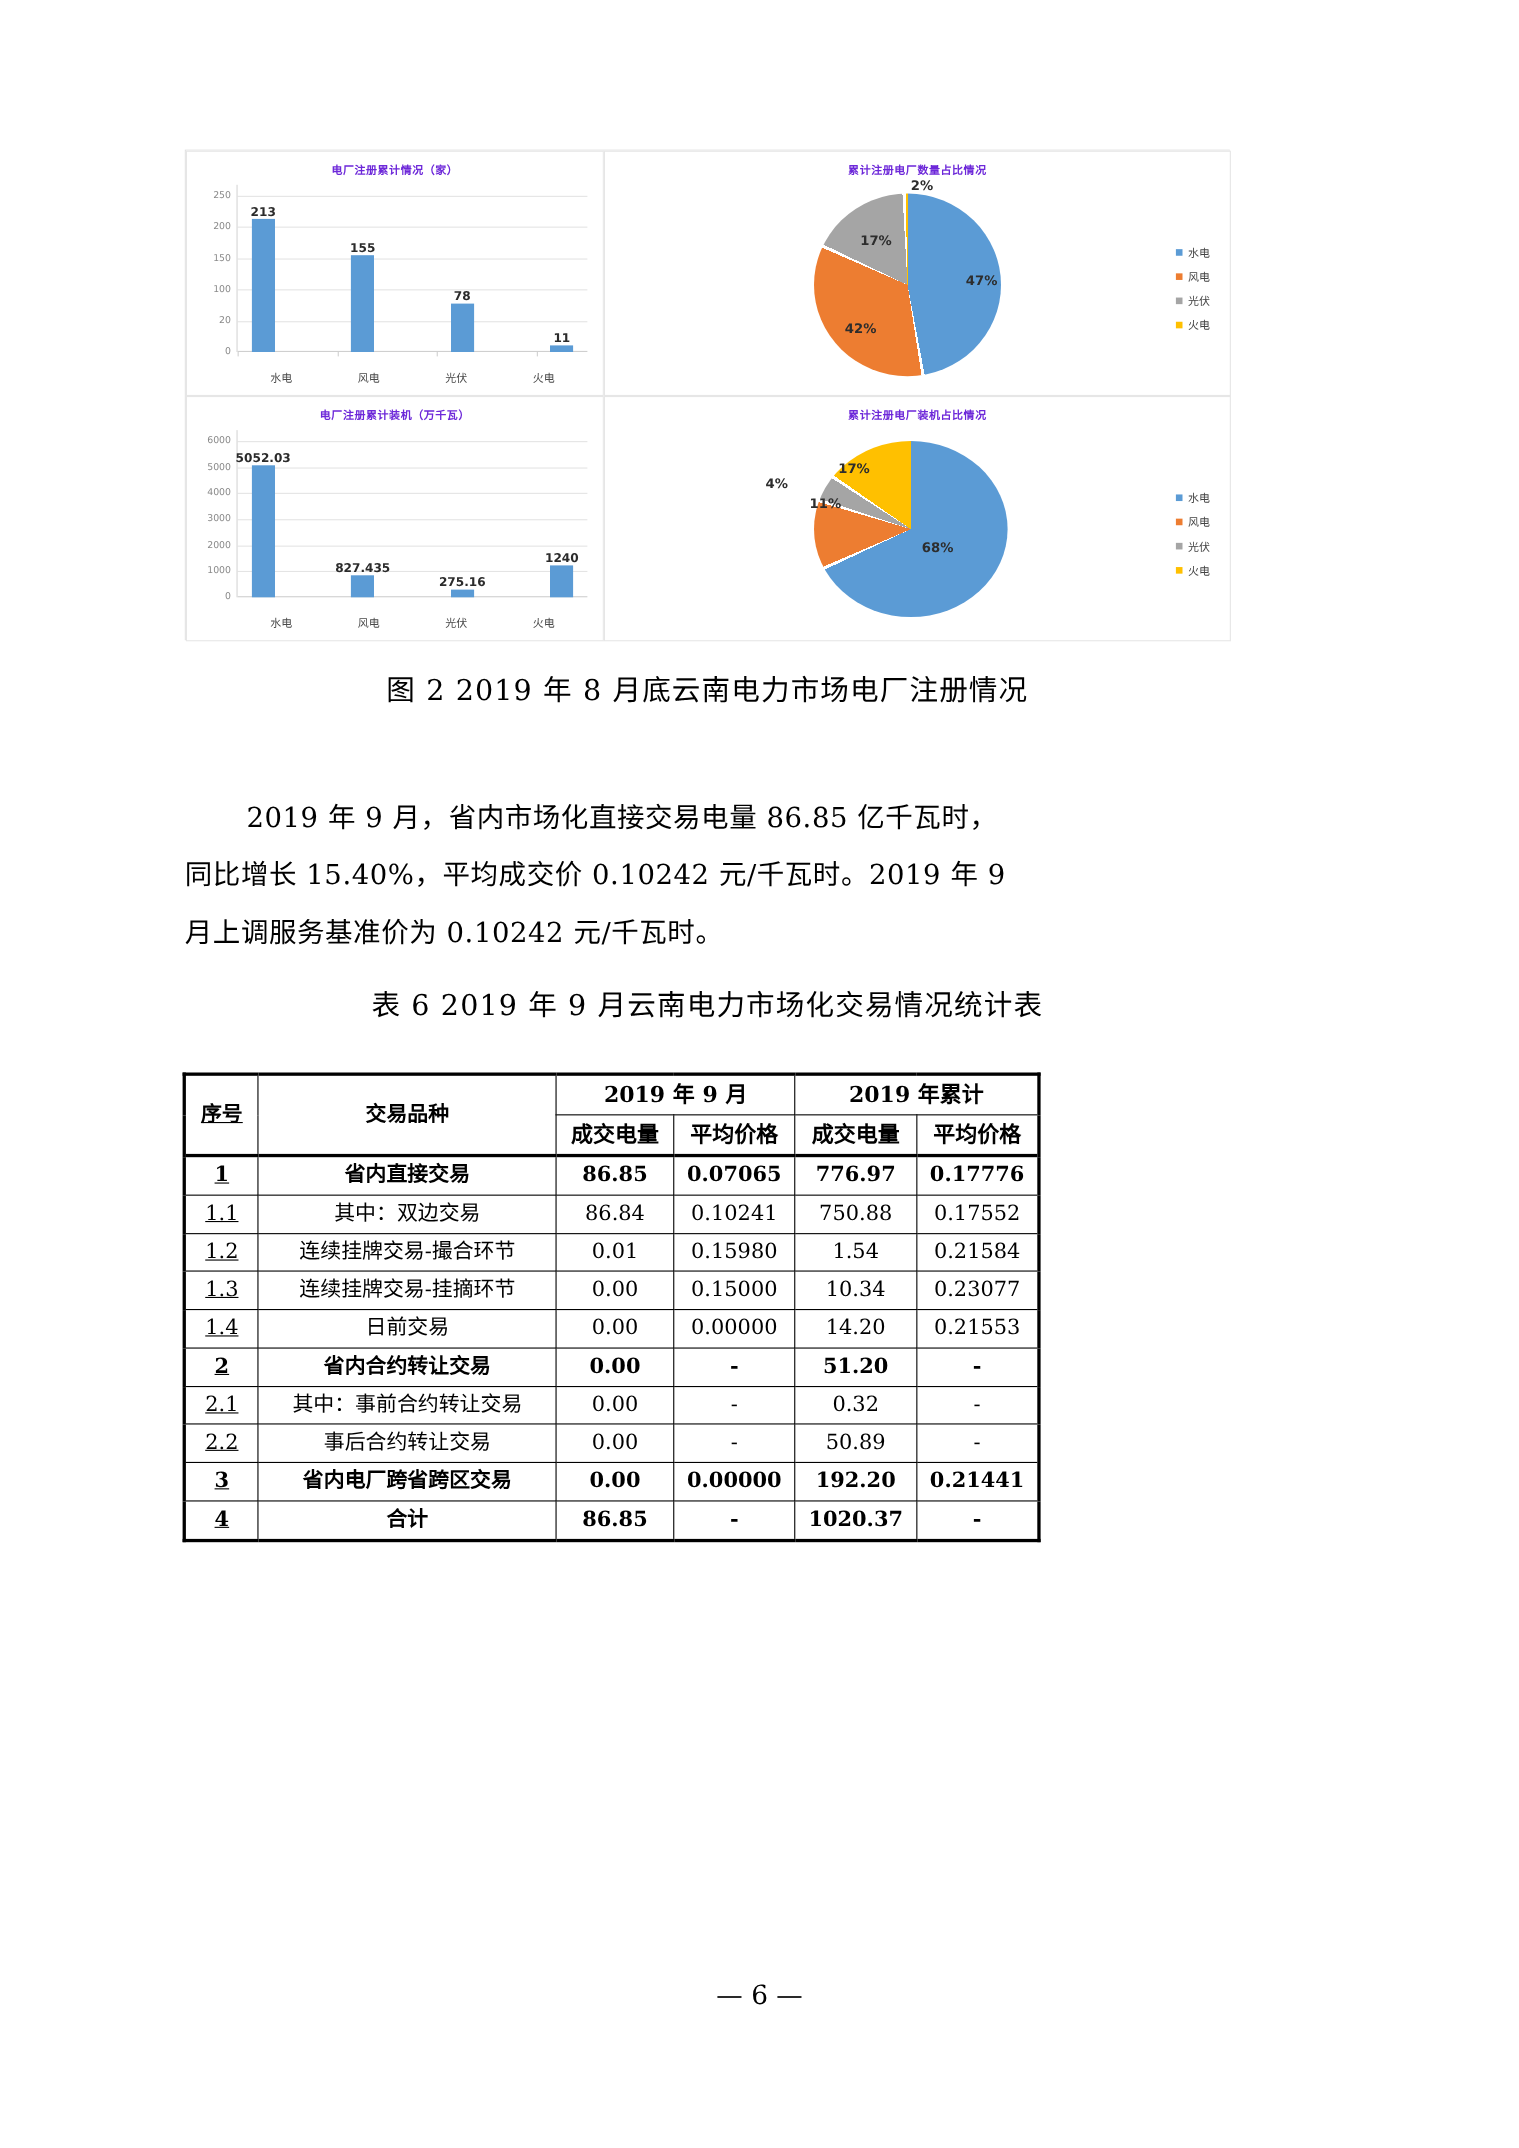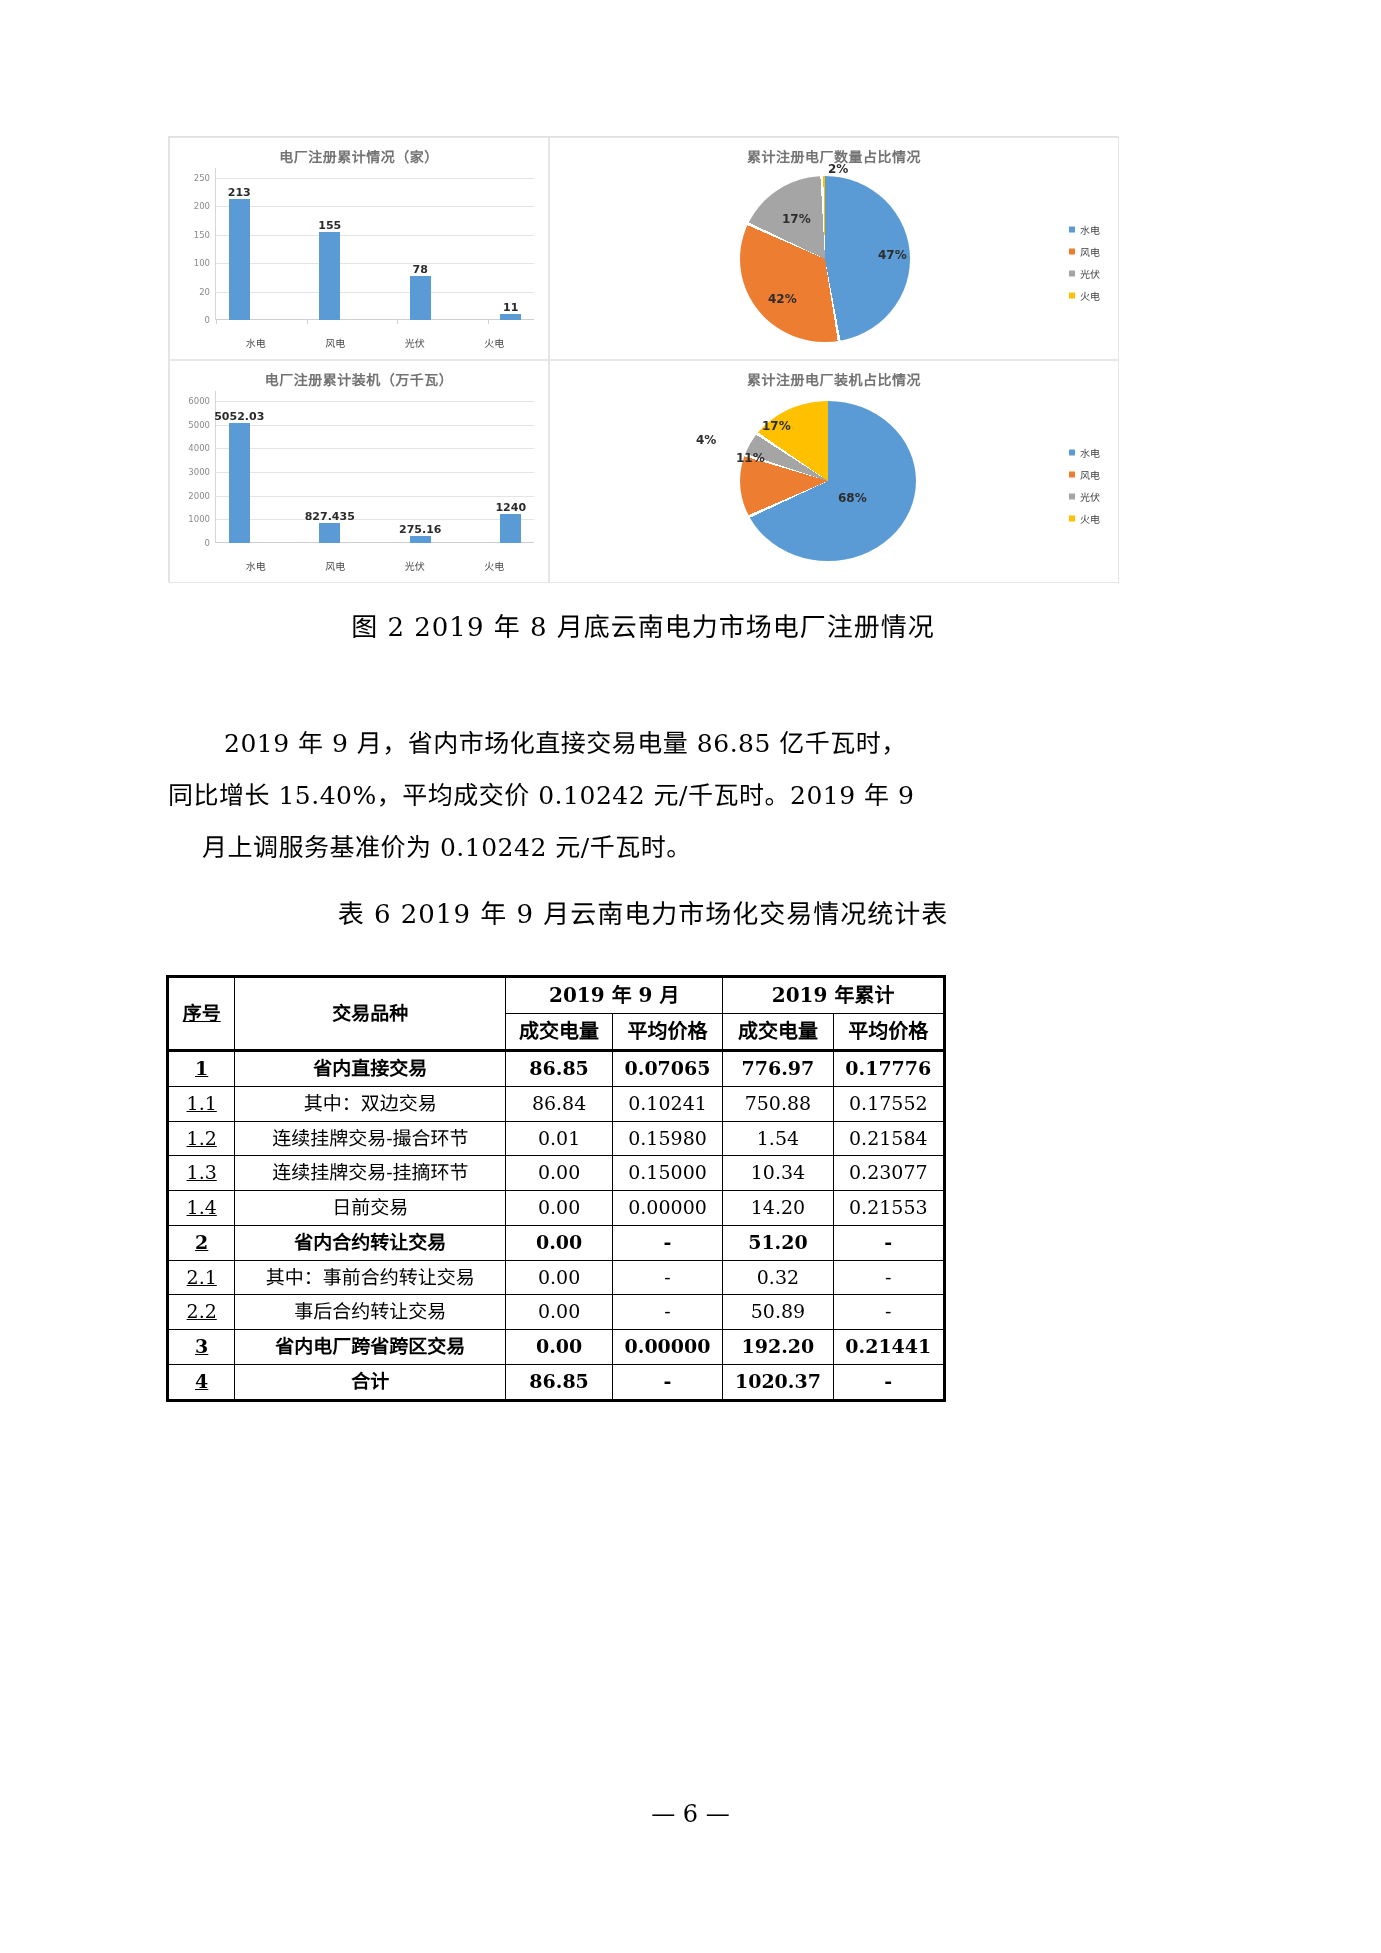--- a/index.html
+++ b/index.html
@@ -43,23 +43,23 @@
     background: #fff;
     overflow: hidden;
   }
   .panel-title {
     position: absolute;
     top: 8px;
     left: 0;
     width: 100%;
     text-align: center;
     font-family: "DejaVu Serif", "Liberation Serif", serif;
-    font-size: 14px;
+    font-size: 10px;
     font-weight: 600;
-    color: #737373;
+    color: #6d28d9;
     letter-spacing: 0.5px;
   }
 
   
   .bar-chart {
     position: absolute;
     left: 0; top: 30px;
     width: 100%;
     height: 190px;
   }
@@ -458,21 +458,21 @@
         </div>
       </div>
     </div>
   </div>
 
   <div class="fig-caption">图 2    2019 年 8 月底云南电力市场电厂注册情况</div>
 
 
   <div class="para" style="top:718px;"><span class="indent"></span><span>2019 年 9 月，省内市场化直接交易电量 86.85 亿千瓦时，</span></div>
   <div class="para" style="top:770px;"><span>同比增长 15.40%，平均成交价 0.10242 元/千瓦时。2019 年 9</span></div>
-  <div class="para" style="top:822px;margin-left:34px;"><span>月上调服务基准价为 0.10242 元/千瓦时。</span></div>
+  <div class="para" style="top:822px;"><span>月上调服务基准价为 0.10242 元/千瓦时。</span></div>
 
   <div class="table-caption">表 6    2019 年 9 月云南电力市场化交易情况统计表</div>
 
   <table class="data-table">
     <thead>
       <tr>
         <th class="col-seq thick-top outer-left" rowspan="2">序号</th>
         <th class="col-kind thick-top" rowspan="2">交易品种</th>
         <th class="col-num thick-top hdr" colspan="2">2019 年 9 月</th>
         <th class="col-num thick-top hdr outer-right" colspan="2">2019 年累计</th>

